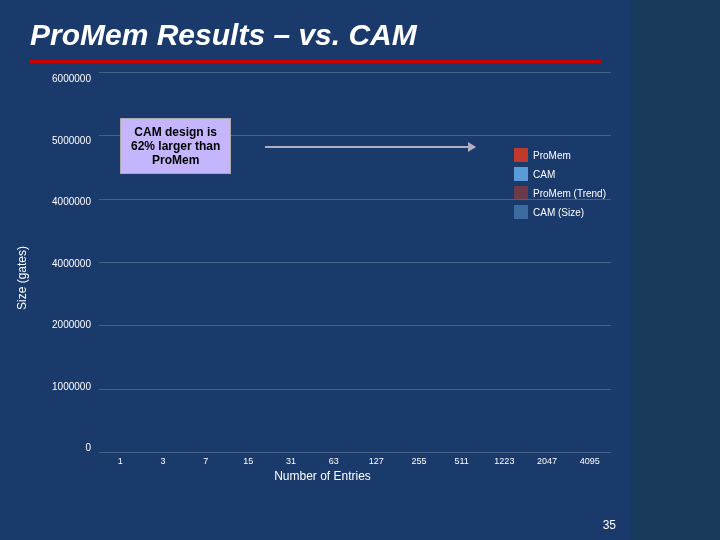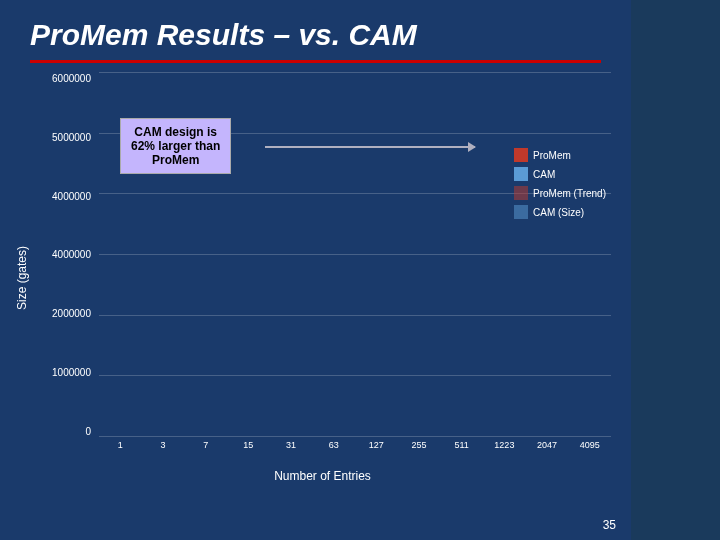--- a/index.html
+++ b/index.html
@@ -147,21 +147,21 @@
       color: white;
       font-size: 9px;
       text-align: center;
       flex: 1;
     }
 
     .x-axis-title {
       text-align: center;
       color: white;
       font-size: 12px;
-      margin-top: 19px;
+      margin-top: 3px;
     }
 
     .annotation-box {
       position: absolute;
       top: 55px;
       left: 120px;
       background: #c4b5fd;
       border: 1px solid #aaa;
       padding: 6px 10px;
       font-size: 12px;

